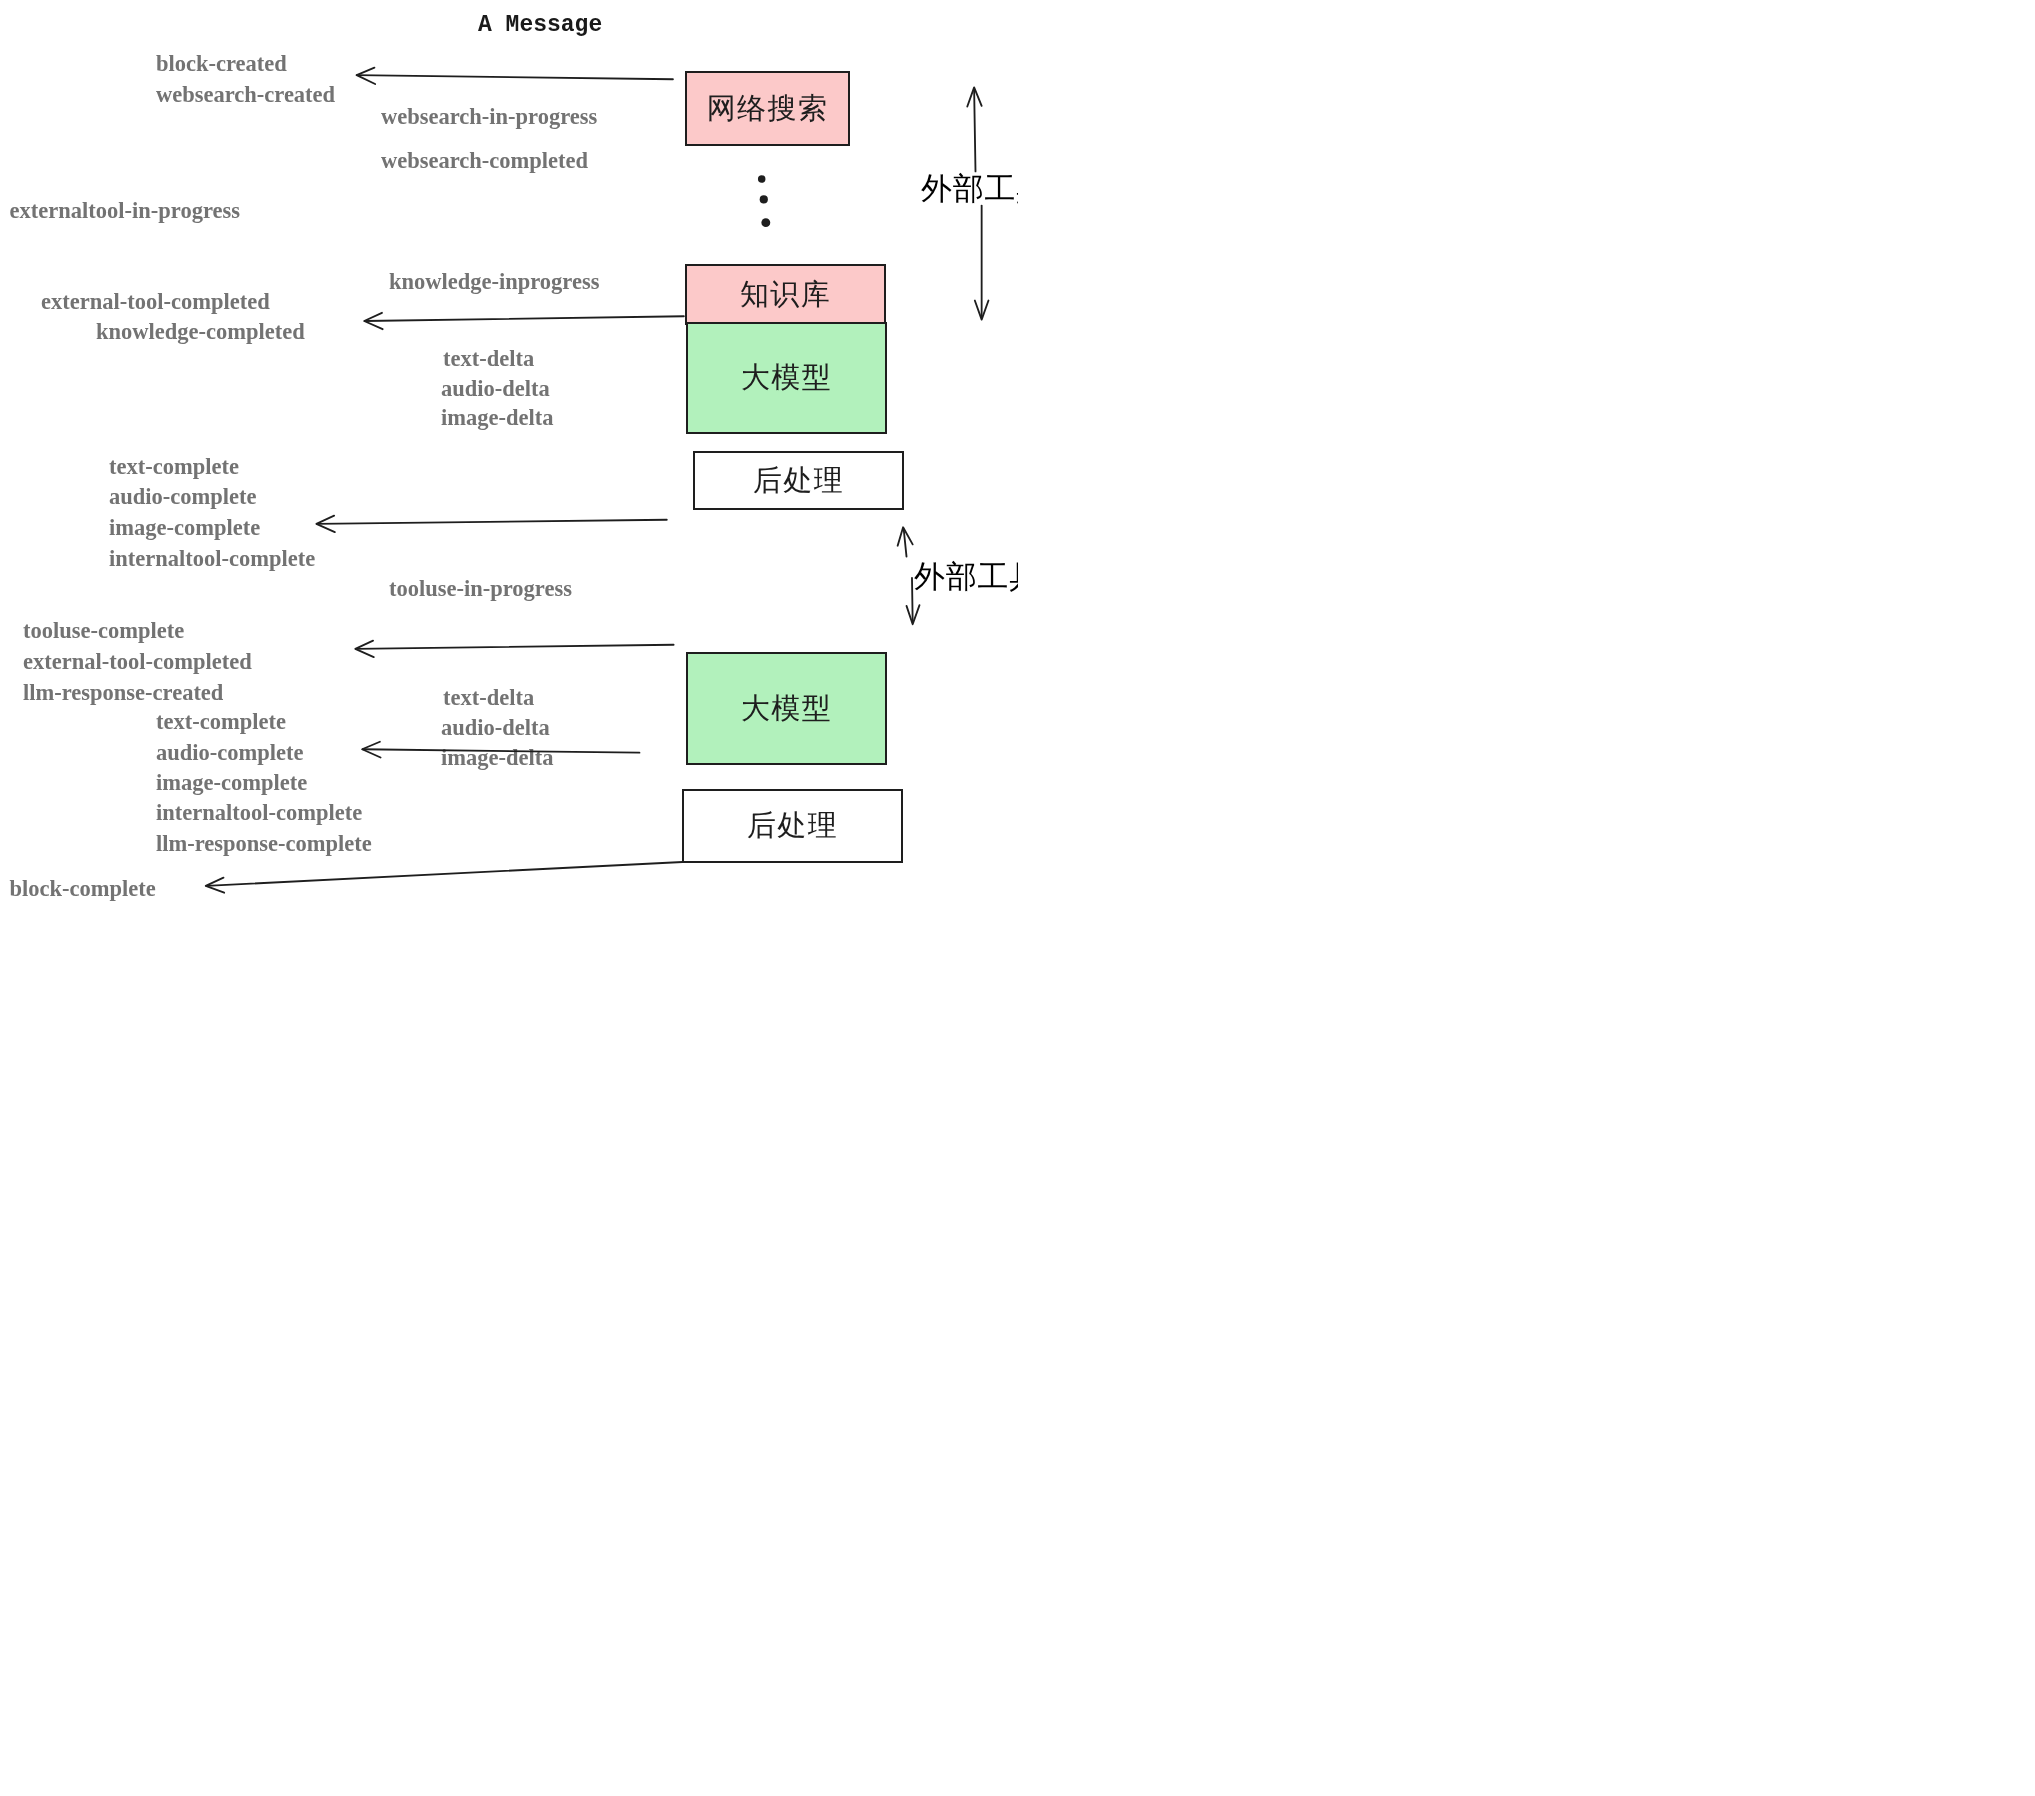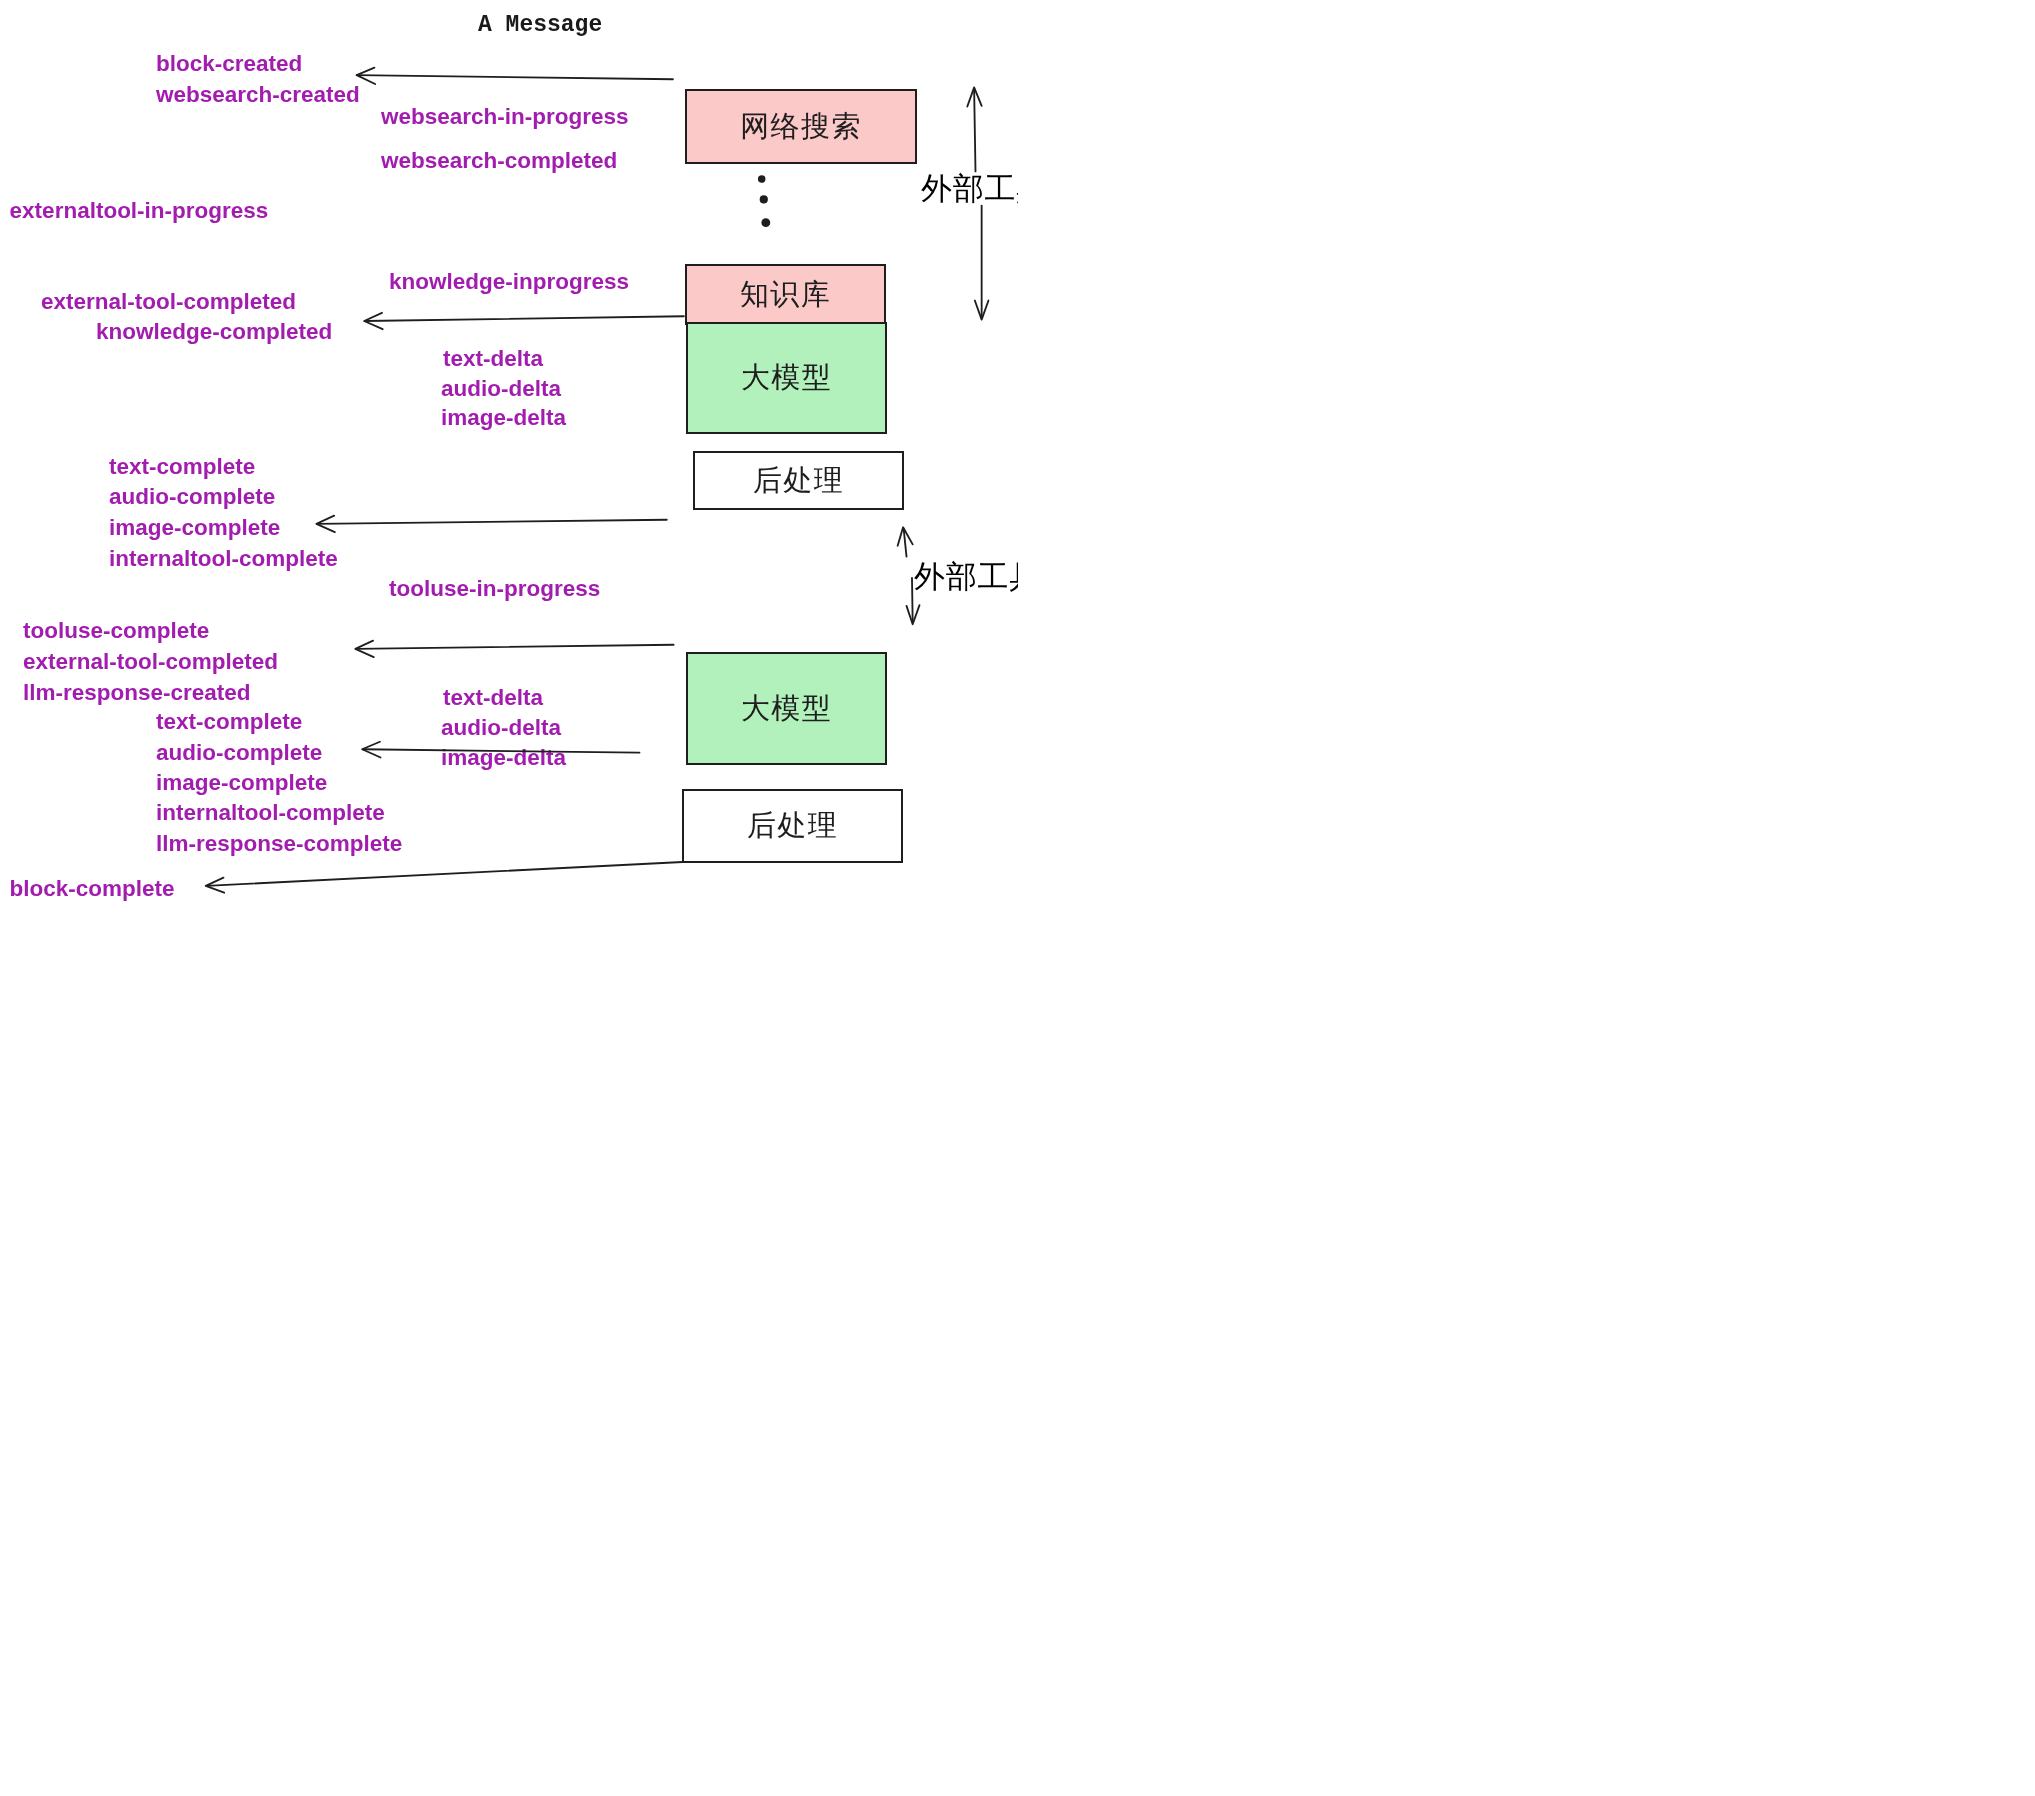--- a/index.html
+++ b/index.html
@@ -22,25 +22,25 @@
     position:absolute;
     left:478px; top:12.3px;
     font-family:Liberation Mono, monospace;
     font-weight:700;
     font-size:23px;
     color:#1a1a1a;
     white-space:nowrap;
   }
   .ev{
     position:absolute;
-    font-family:Liberation Sans, sans-serif;
+    font-family:Liberation Serif, serif;
     font-weight:700;
     font-size:22.5px;
     line-height:1.15;
-    color:#a21caf;
+    color:#737373;
     white-space:nowrap;
   }
   .box{
     position:absolute;
     border:2px solid var(--stroke);
     display:flex;
     align-items:center;
     justify-content:center;
     color:#1e1e1e;
     font-size:29px;
@@ -107,21 +107,21 @@
   <div class="ev" style="left:443px;top:685px">text-delta</div>
   <div class="ev" style="left:156px;top:709px">text-complete</div>
   <div class="ev" style="left:441px;top:715px">audio-delta</div>
   <div class="ev" style="left:156px;top:740px">audio-complete</div>
   <div class="ev" style="left:441px;top:745px">image-delta</div>
   <div class="ev" style="left:156px;top:770px">image-complete</div>
   <div class="ev" style="left:156px;top:800px">internaltool-complete</div>
   <div class="ev" style="left:156px;top:831px">llm-response-complete</div>
   <div class="ev" style="left:9.6px;top:876px">block-complete</div>
 
-  <div class="box pink" style="left:685px;top:89px;width:232px;height:75px">
+  <div class="box pink" style="left:685px;top:71px;width:165px;height:75px">
     <span>网络搜索</span>
   </div>
   <div class="box pink" style="left:685px;top:264px;width:201px;height:61px">
     <span>知识库</span>
   </div>
   <div class="box green" style="left:686px;top:322px;width:201px;height:112px">
     <span>大模型</span>
   </div>
   <div class="box" style="left:693px;top:451px;width:211px;height:59px">
     <span>后处理</span>

